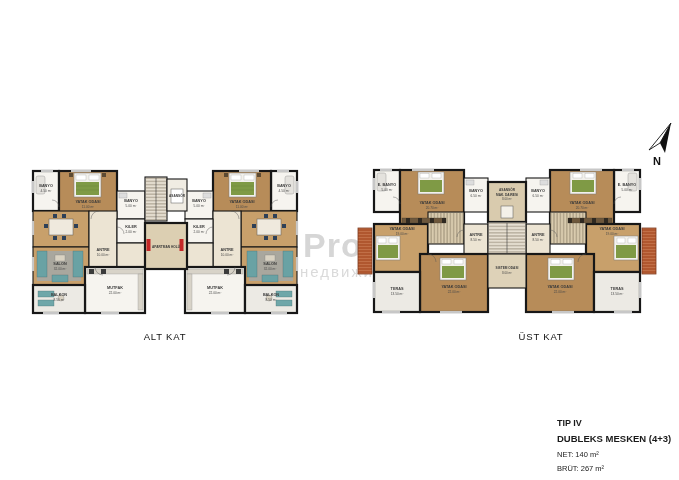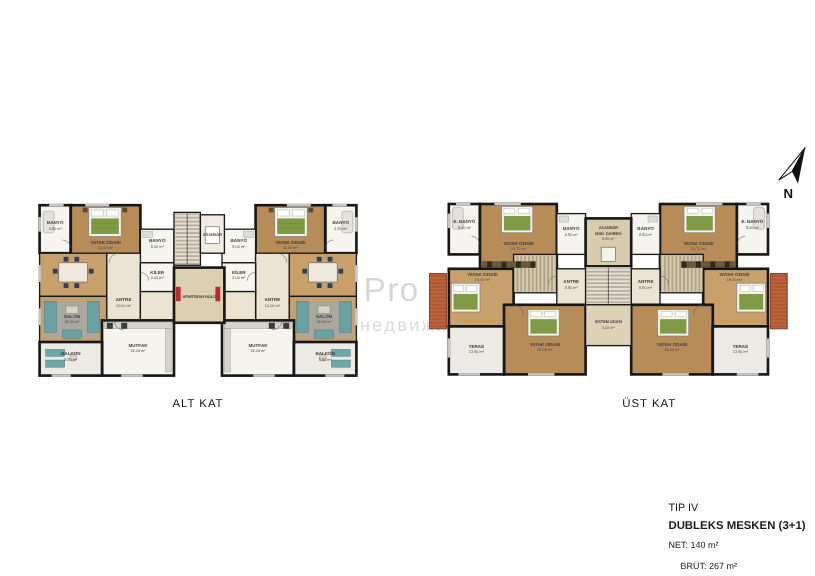--- a/index.html
+++ b/index.html
@@ -19,25 +19,25 @@
   .f-wood2{fill:#c8a06b}
   .f-white{fill:#f6f4ef}
   .f-cream{fill:#ece4d3}
   .f-beige{fill:#d9cbae}
   .f-light{fill:#eceae4}
   .caption{
     position:absolute;font-weight:normal;font-size:9.5px;letter-spacing:.8px;
     transform:translateX(-50%);color:#111;
   }
   .infobox{position:absolute;left:557px;top:419px;line-height:1}
-  .infobox .t1{font-weight:normal;font-size:9px;margin:0 0 6px 0}
+  .infobox .t1{font-weight:bold;font-size:9px;margin:0 0 6px 0}
   .infobox .t2{font-weight:bold;font-size:9.5px;margin:0 0 7px 0}
   .infobox .t3{font-size:7.5px;margin:0 0 7px 0}
-  .infobox .t4{font-size:7.5px;margin:10px}
-  .wm1{position:absolute;left:303px;top:226px;font-size:28px;color:#d6d6d6;font-weight:normal;letter-spacing:1px}
+  .infobox .t4{font-size:7.5px;margin:0}
+  .wm1{position:absolute;left:303px;top:226px;font-size:34px;color:#d6d6d6;font-weight:bold;letter-spacing:1px}
   .wm2{position:absolute;left:300px;top:263px;font-size:15px;color:#dadada;letter-spacing:2px}
   .compass{position:absolute;left:644px;top:120px}
 </style>
 </head>
 <body>
 
 <div class="wm1">Pro</div>
 <div class="wm2">недвижи</div>
 
 <svg class="plan" style="left:29px;top:167px" width="272" height="150" viewBox="0 0 272 150">
@@ -304,16 +304,16 @@
 <div class="caption" style="left:541px;top:331px">ÜST KAT</div>
 
 <svg class="compass" width="32" height="48" viewBox="0 0 32 48">
   <polygon points="27,3 5,30 16,23" fill="#ffffff" stroke="#111" stroke-width="0.9"></polygon>
   <polygon points="27,3 16,23 21,33" fill="#111"></polygon>
   <text x="9" y="45" font-size="11" font-weight="bold" fill="#111">N</text>
 </svg>
 
 <div class="infobox">
   <p class="t1">TIP IV</p>
-  <p class="t2">DUBLEKS MESKEN (3+1)</p>
+  <p class="t2">DUBLEKS MESKEN (4+3)</p>
   <p class="t3">NET: 140 m²</p>
   <p class="t4">BRÜT: 267 m²</p>
 </div>
 
 </body></html>

